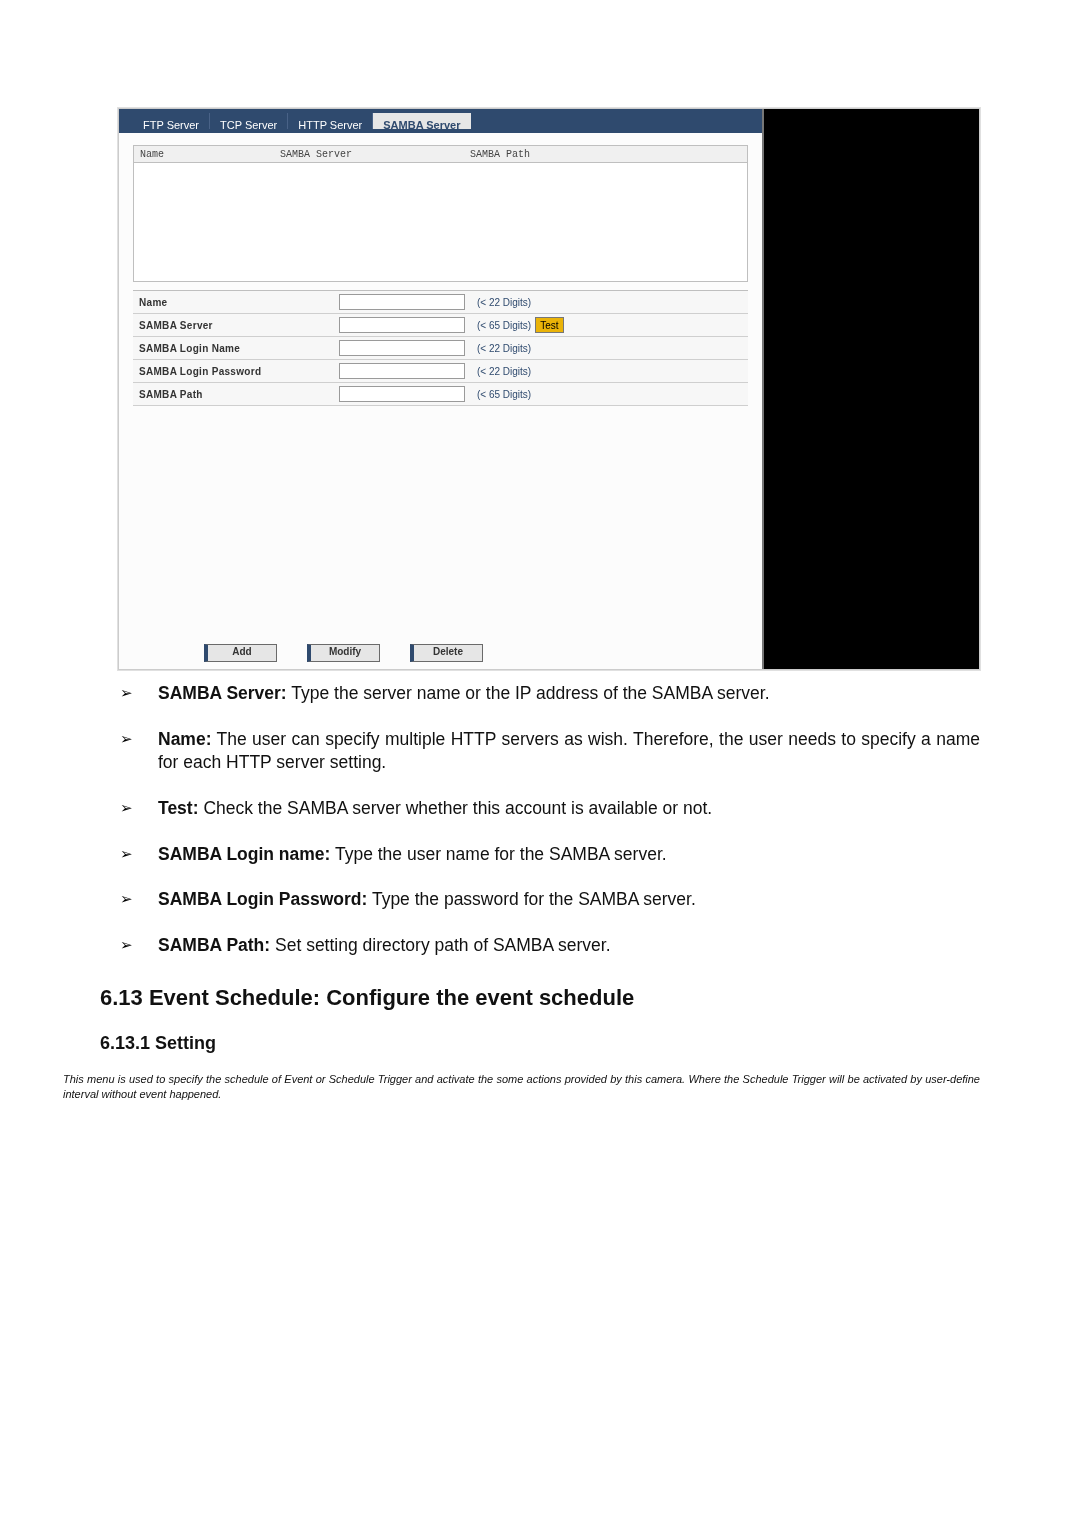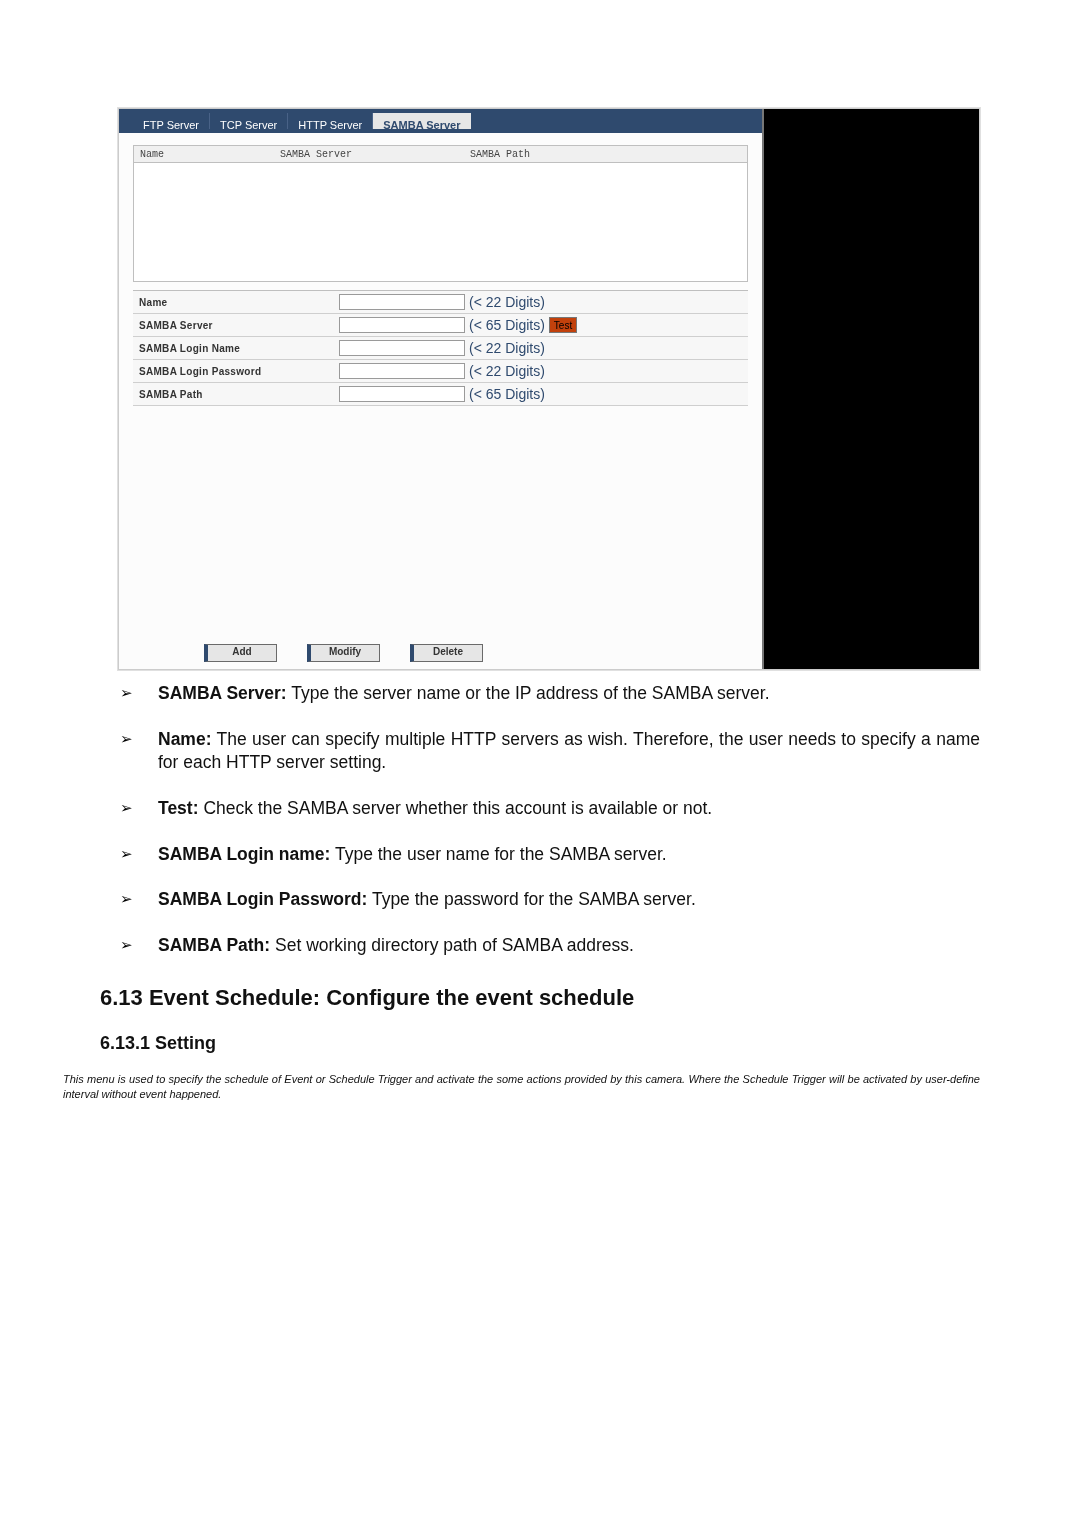--- a/index.html
+++ b/index.html
@@ -112,30 +112,30 @@
   }
   .frow input[type=text] {
     width: 120px;
     height: 14px;
     border: 1px solid #9a9a9a;
     background: #fff;
     font-size: 10px;
     padding: 0 2px;
   }
   .hint {
-    margin-left: 4px;
-    font-size: 14px;
+    margin-left: 12px;
+    font-size: 10px;
     color: #2f4a6e;
   }
   .testbtn {
     margin-left: 4px;
     height: 16px;
     font-size: 10px;
     border: 1px solid #777;
-    background: #c2410c;
+    background: #eab308;
     padding: 0 4px;
     cursor: pointer;
   }
 
   
 
   
   .btnbar {
     position: absolute;
     bottom: 7px;
@@ -280,21 +280,21 @@
       <li>
         <b>Test:</b><span> Check the SAMBA server whether this account is available or not.</span>
       </li>
       <li>
         <b>SAMBA Login name:</b><span> Type the user name for the SAMBA server.</span>
       </li>
       <li>
         <b>SAMBA Login Password:</b><span> Type the password for the SAMBA server.</span>
       </li>
       <li>
-        <b>SAMBA Path:</b><span> Set working directory path of SAMBA address.</span>
+        <b>SAMBA Path:</b><span> Set setting directory path of SAMBA server.</span>
       </li>
     </ul>
   </div>
 
   <h2 class="sec">6.13 Event Schedule: Configure the event schedule</h2>
   <h3 class="sub">6.13.1 Setting</h3>
   <p class="para">This menu is used to specify the schedule of Event or Schedule Trigger and activate the some actions provided by this camera. Where the Schedule Trigger will be activated by user-define interval without event happened.</p>
 
 </div>
 

